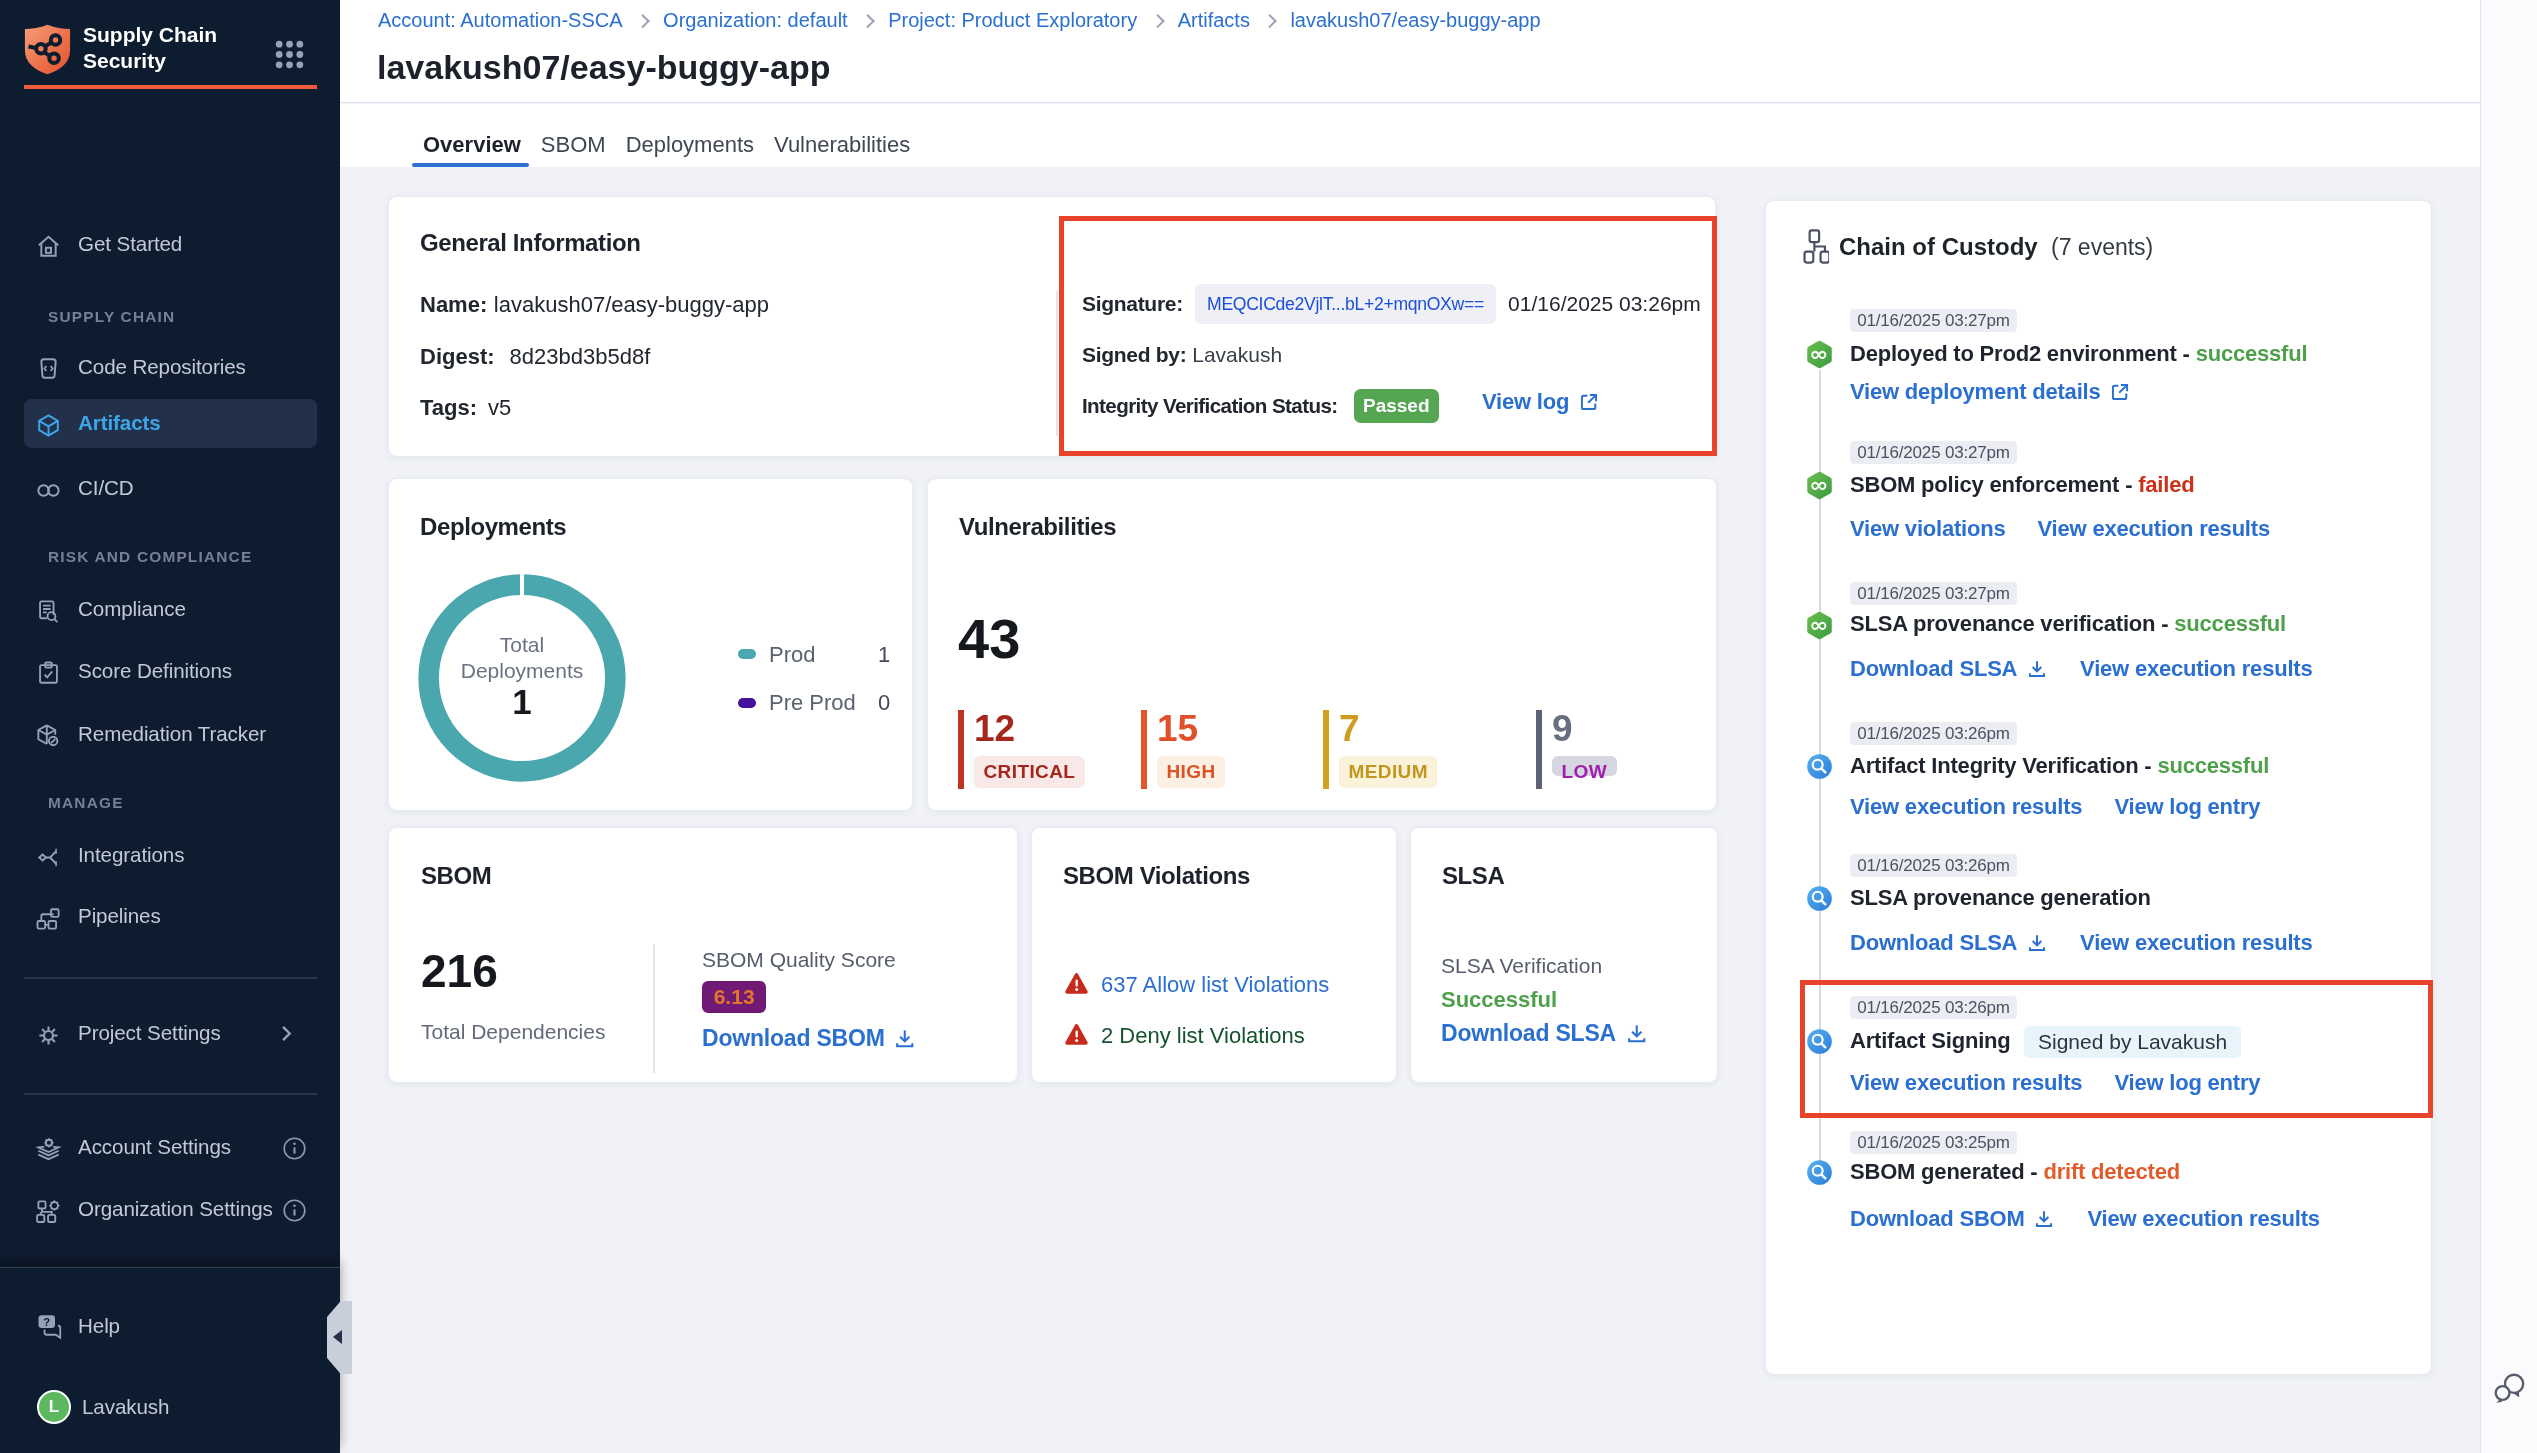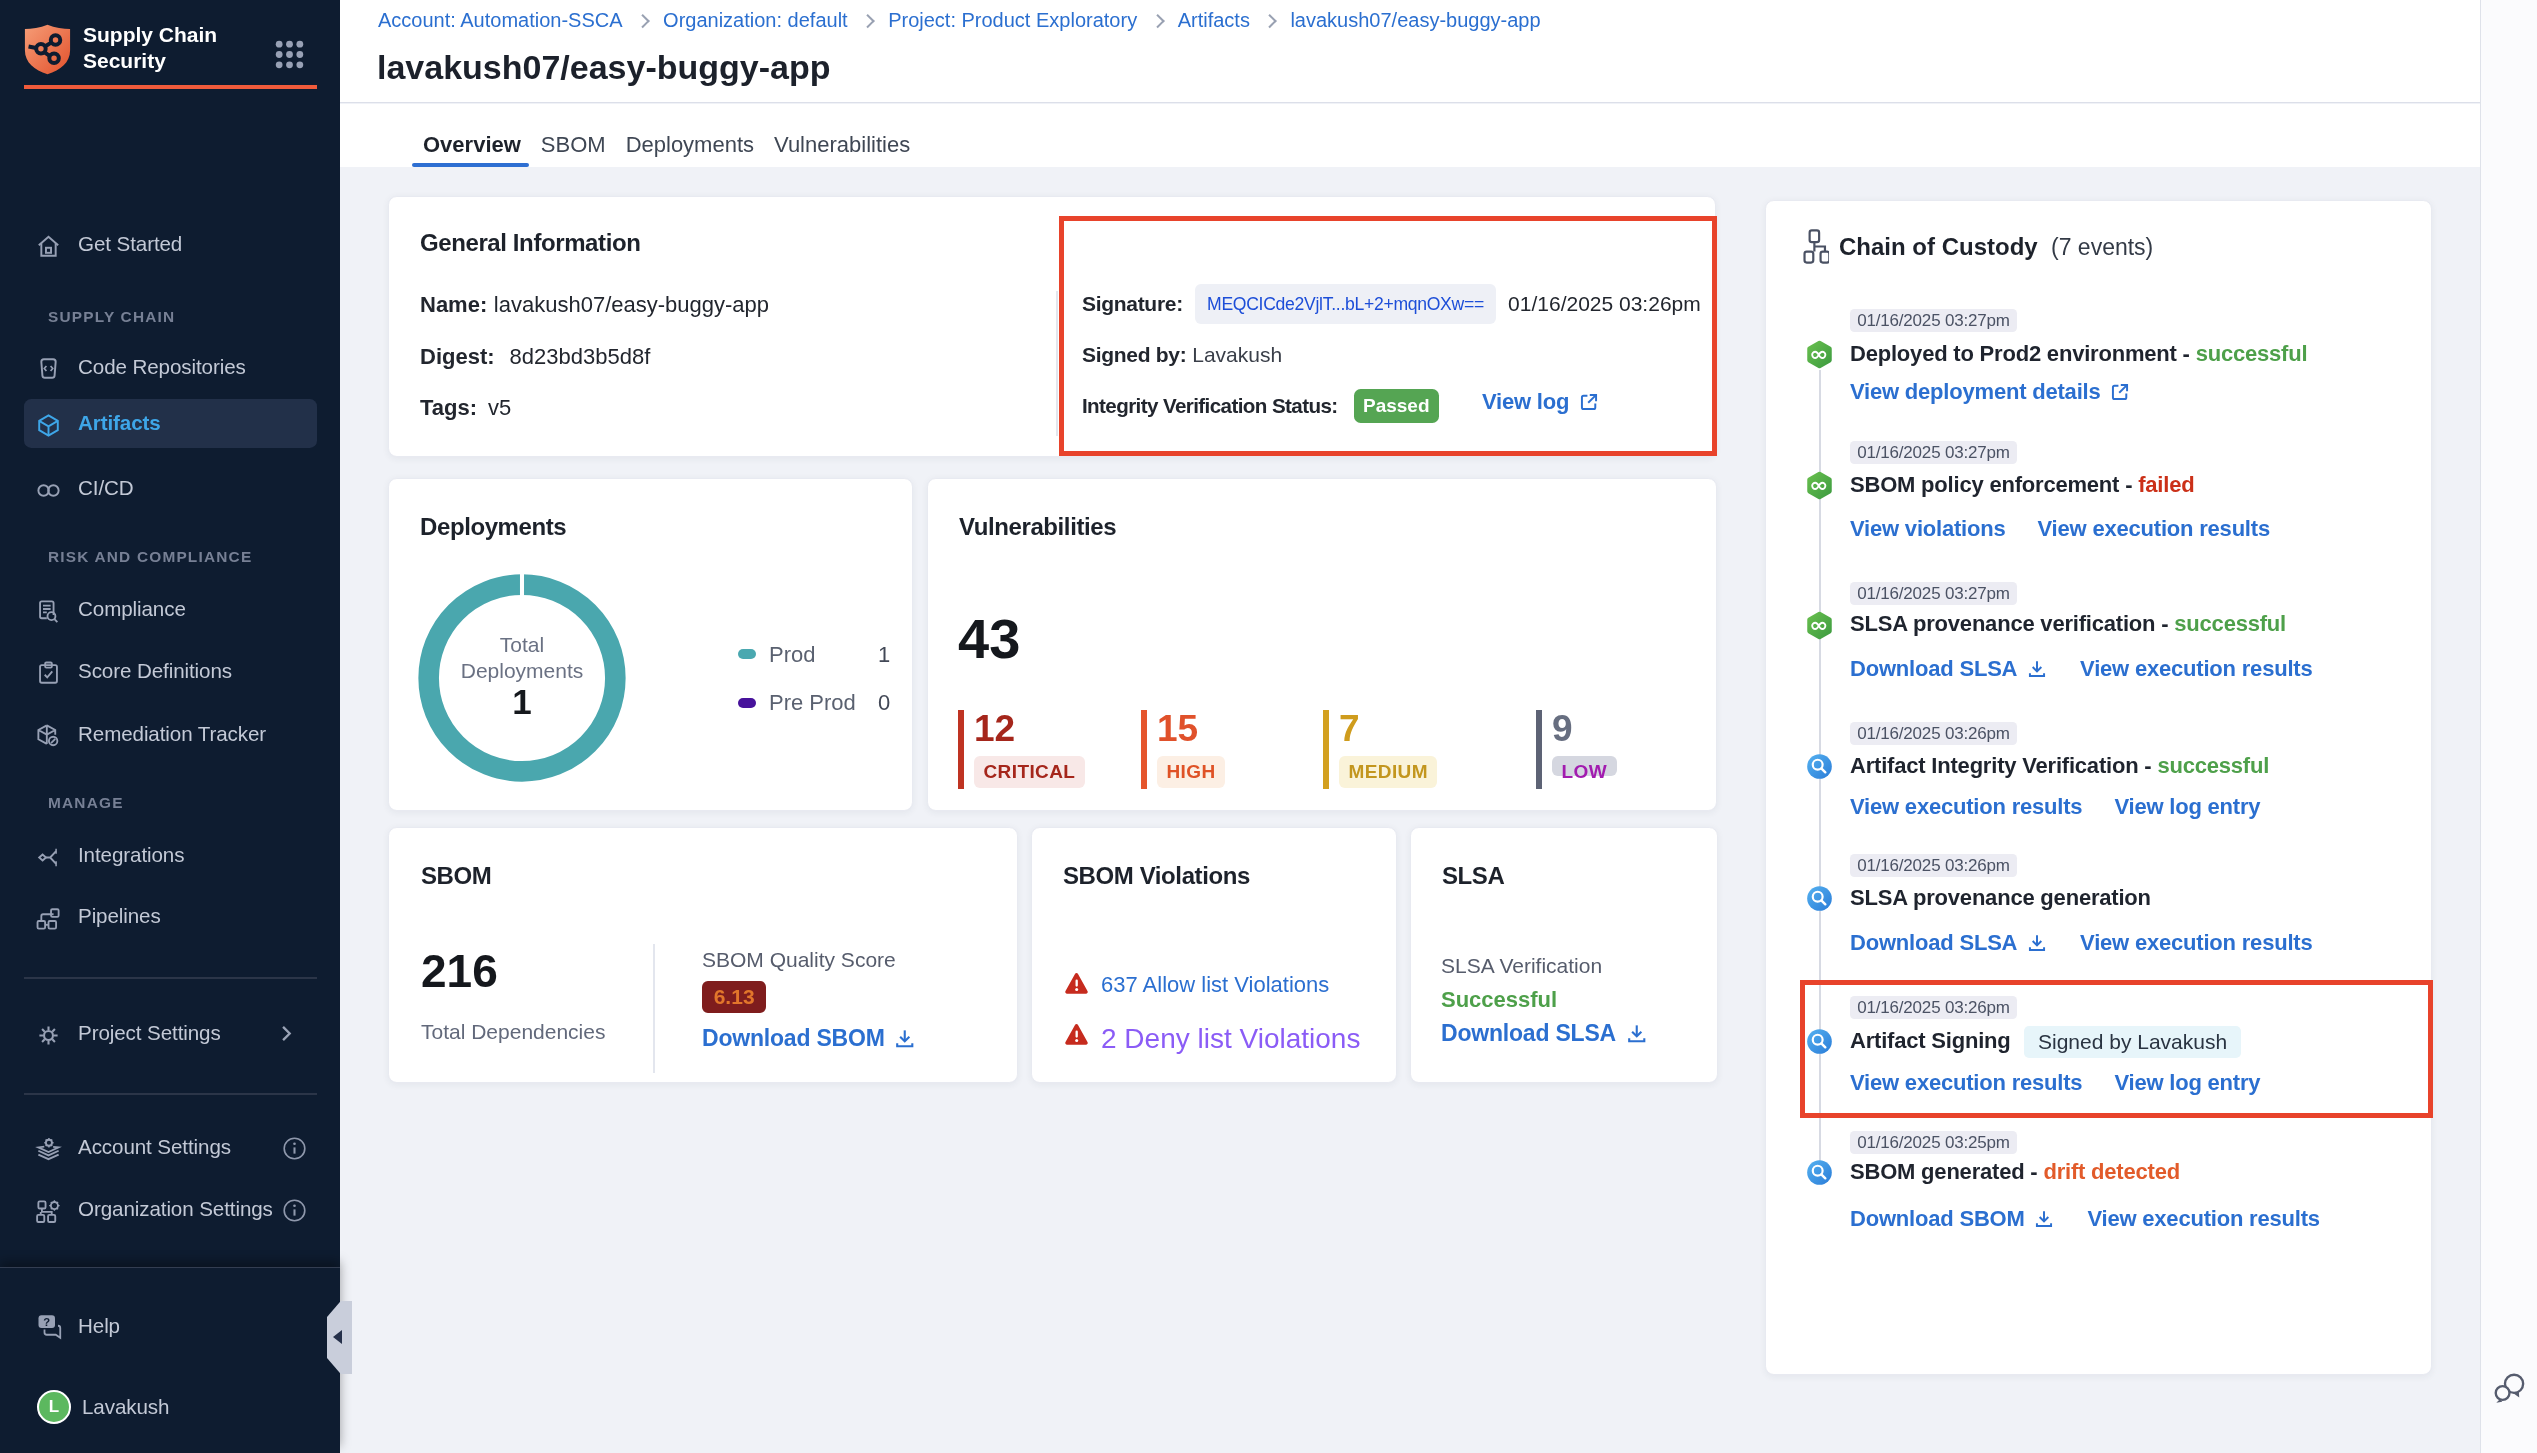--- a/index.html
+++ b/index.html
@@ -270,21 +270,21 @@
   <div class="abs" style="left:608px;top:231px;width:5.9px;height:79px;background:#5d6375"></div>
   <div class="abs" style="left:624px;top:229px;font-size:37px;font-weight:bold;color:#676e80">9</div>
   <div class="abs" style="left:624px;top:277px;height:20px;background:#d5d7e0;border-radius:5.9px;line-height:32px;padding:0 9.5px;font-size:19px;font-weight:bold;color:#a21caf;display:inline-block;letter-spacing:0.4px">LOW</div>
 </div>
 <div id="sbom" class="card" style="left:388px;top:827px;width:630px;height:256px">
   <div class="abs" style="left:32px;top:34px;font-size:24px;font-weight:bold;color:#1d222b;letter-spacing:-0.4px">SBOM</div>
   <div class="abs" style="left:32px;top:116px;font-size:46px;font-weight:bold;color:#15181d">216</div>
   <div class="abs" style="left:32px;top:192px;font-size:21px;color:#62697b">Total Dependencies</div>
   <div class="abs" style="left:264px;top:116px;width:1.5px;height:129px;background:#e3e6ee"></div>
   <div class="abs" style="left:313px;top:120px;font-size:21px;color:#565c6c">SBOM Quality Score</div>
-  <div class="abs" style="left:313px;top:153px;height:32px;background:#7f1d1d;border-radius:5.9px;line-height:32px;padding:0 11.7px;font-size:21px;font-weight:bold;color:#e2762b;display:inline-block">6.13</div>
+  <div class="abs" style="left:313px;top:153px;height:32px;background:#701a75;border-radius:5.9px;line-height:32px;padding:0 11.7px;font-size:21px;font-weight:bold;color:#e2762b;display:inline-block">6.13</div>
   <div class="lnk" style="position:absolute;left:313px;top:197px;font-size:23px">Download SBOM
     <svg width="23.5" height="23.5" viewBox="0 0 28 28" fill="none" stroke="#2b6fd0" stroke-width="2.5">
         <path d="M14 4 V16"></path>
         <path d="M8.5 11.5 L14 17 L19.5 11.5"></path>
         <path d="M5 19.5 V23 H23 V19.5"></path>
       </svg>
   </div>
 </div>
 <div id="viol" class="card" style="left:1031px;top:827px;width:366px;height:256px">
   <div class="abs" style="left:31px;top:34px;font-size:24px;font-weight:bold;color:#1d222b;letter-spacing:-0.4px">SBOM Violations</div>
@@ -292,21 +292,21 @@
       <path d="M12.3 1.8 a2 2 0 0 1 3.4 0 L26.3 21 a2 2 0 0 1 -1.7 3 H3.4 a2 2 0 0 1 -1.7 -3 Z" fill="#c62b1e"></path>
       <rect x="12.9" y="8" width="2.6" height="8" rx="1.3" fill="#fff"></rect>
       <circle cx="14.2" cy="19.3" r="1.7" fill="#fff"></circle>
     </svg>
   <div class="abs" style="left:69px;top:144px;font-size:22px;color:#2b6fd0">637 Allow list Violations</div>
   <svg class="abs" style="left:32px;top:195px" width="25" height="23" viewBox="0 0 28 25">
       <path d="M12.3 1.8 a2 2 0 0 1 3.4 0 L26.3 21 a2 2 0 0 1 -1.7 3 H3.4 a2 2 0 0 1 -1.7 -3 Z" fill="#c62b1e"></path>
       <rect x="12.9" y="8" width="2.6" height="8" rx="1.3" fill="#fff"></rect>
       <circle cx="14.2" cy="19.3" r="1.7" fill="#fff"></circle>
     </svg>
-  <div class="abs" style="left:69px;top:195px;font-size:28px;color:#8b5cf6">2 Deny list Violations</div>
+  <div class="abs" style="left:69px;top:195px;font-size:22px;color:#14532d">2 Deny list Violations</div>
 </div>
 <div id="slsa" class="card" style="left:1410px;top:827px;width:308px;height:256px">
   <div class="abs" style="left:31px;top:34px;font-size:24px;font-weight:bold;color:#1d222b;letter-spacing:-0.4px">SLSA</div>
   <div class="abs" style="left:30px;top:126px;font-size:21px;color:#565c6c">SLSA Verification</div>
   <div class="abs" style="left:30px;top:159px;font-size:22px;font-weight:bold;color:#4ea04a">Successful</div>
   <div class="lnk" style="position:absolute;left:30px;top:192px;font-size:23px">Download SLSA
     <svg width="23.5" height="23.5" viewBox="0 0 28 28" fill="none" stroke="#2b6fd0" stroke-width="2.5">
         <path d="M14 4 V16"></path>
         <path d="M8.5 11.5 L14 17 L19.5 11.5"></path>
         <path d="M5 19.5 V23 H23 V19.5"></path>

